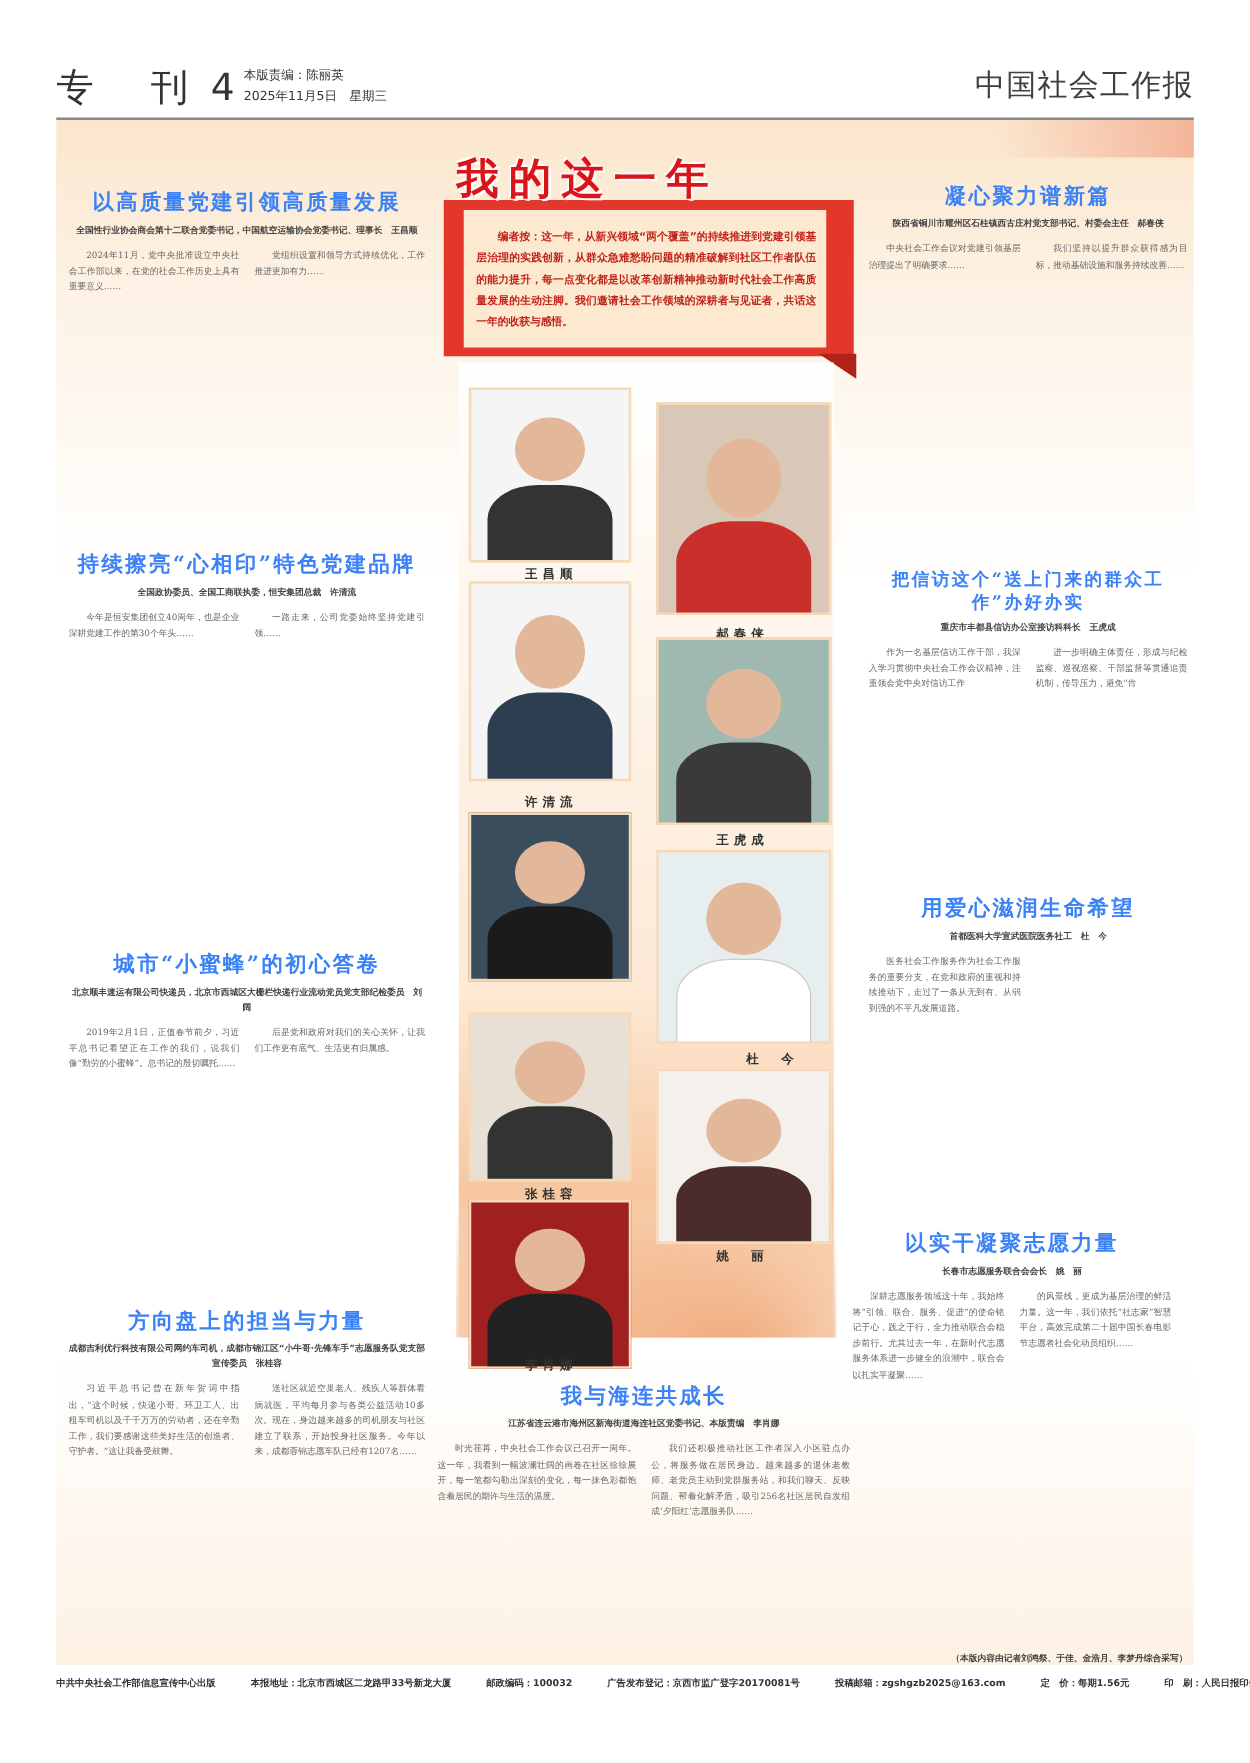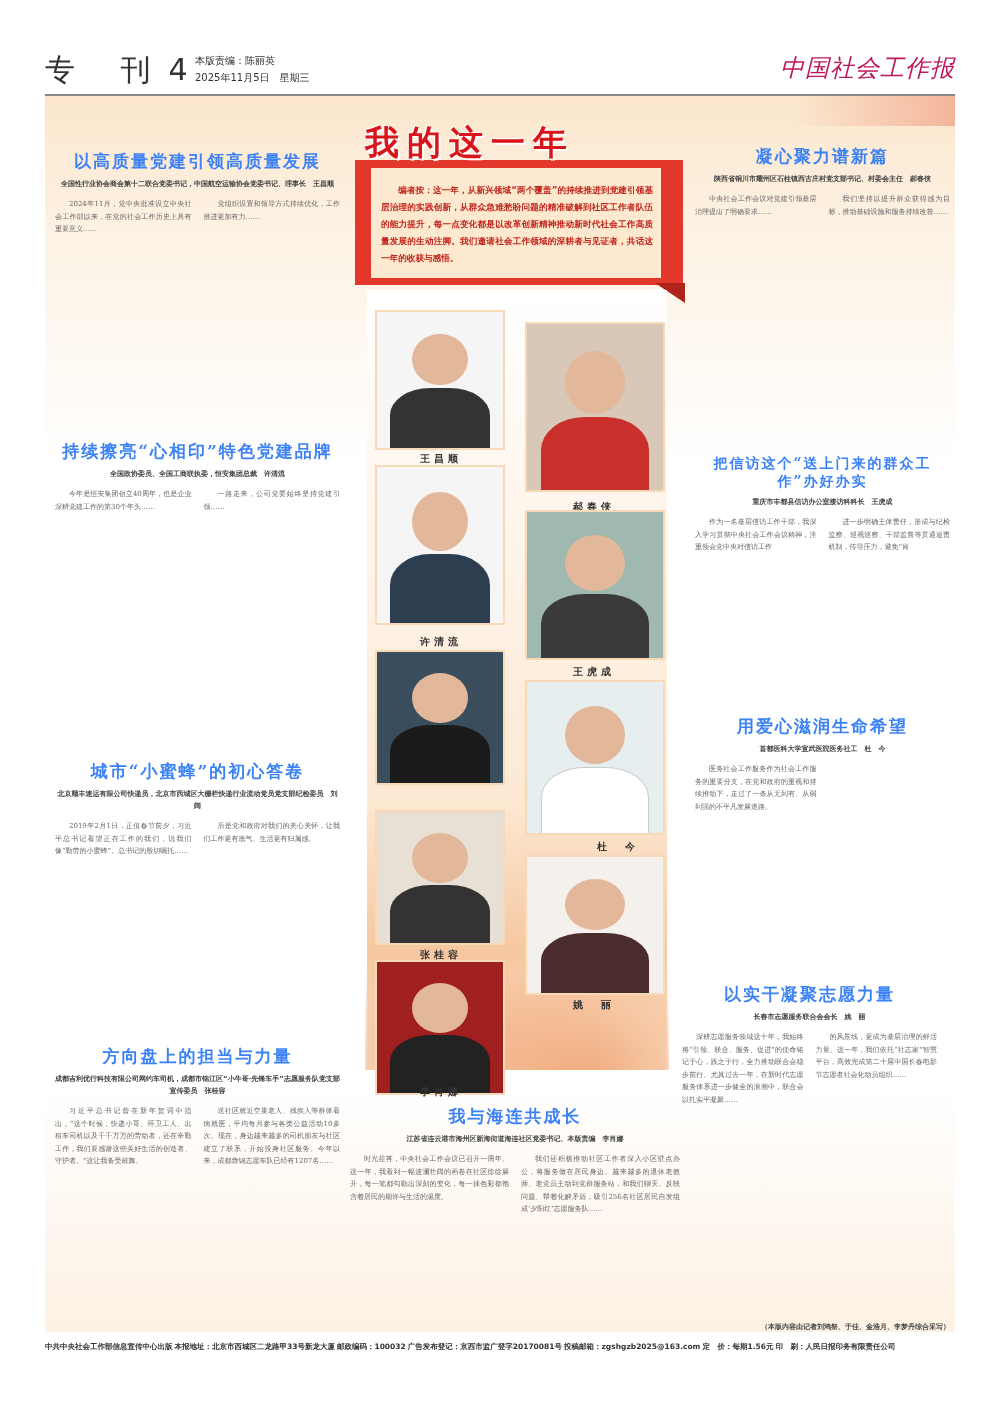--- a/index.html
+++ b/index.html
@@ -2,21 +2,21 @@
 <html><head>
 <meta charset="utf-8">
 <style>
   * { box-sizing: border-box; margin: 0; padding: 0; }
   html, body { width: 1000px; height: 1410px; background: #fff; overflow: hidden; }
   body { font-family: "DejaVu Serif", "Liberation Serif", serif; color: #333; position: relative; }
 
   .masthead { position: absolute; left: 45px; top: 48px; width: 910px; height: 40px; }
   .mast-title { position: absolute; left: 0; top: 2px; font-family: "DejaVu Sans", sans-serif; font-size: 30px; color: #333; letter-spacing: 18px; }
   .mast-meta { position: absolute; left: 150px; top: 4px; font-family: "DejaVu Sans", sans-serif; font-size: 10px; color: #333; line-height: 17px; }
-  .mast-logo { position: absolute; right: 0; top: 4px; font-family: "DejaVu Serif", serif; font-style: italic; font-size: 24px; color: #be185d; letter-spacing: 1px; }
+  .mast-logo { position: absolute; right: 0; top: 4px; font-family: "DejaVu Serif", serif; font-size: 24px; color: #404040; letter-spacing: 1px; }
   .mast-rule { position: absolute; left: 45px; top: 94px; width: 910px; height: 2px; background: #888; }
 
   .page-bg { position: absolute; left: 45px; top: 96px; width: 910px; height: 1236px;
     background: linear-gradient(180deg, #fbe6cc 0%, #fdf3e6 12%, #fff 30%, #fff 80%, #fdf1e3 100%); }
   .page-bg::after { content: ""; position: absolute; right: 0; top: 0; width: 160px; height: 30px;
     background: linear-gradient(90deg, rgba(255,255,255,0), #f3b59a); }
   .article-title { font-family: "DejaVu Serif", serif; font-weight: bold; font-size: 17px; color: #3b82f6; text-align: center; letter-spacing: 2px; }
   .byline { font-family: "DejaVu Sans", sans-serif; font-weight: bold; font-size: 7px; color: #444; line-height: 12px; text-align: center; margin-top: 5px; }
   .body-text { display: grid; grid-template-columns: 1fr 1fr; column-gap: 12px; margin-top: 8px; }
   .body-text p { text-indent: 2em; text-align: justify; font-size: 7px; line-height: 12.5px; color: #666; }
@@ -34,21 +34,21 @@
   .mountains { position: absolute; left: 20px; top: 830px; width: 304px; height: 140px;
     background: radial-gradient(ellipse at 30% 100%, #f3b387 0%, rgba(243,179,135,0) 60%), radial-gradient(ellipse at 70% 110%, #eea373 0%, rgba(238,163,115,0) 55%); }
 
   .portrait { position: absolute; background: #ccc; border: 2px solid #f7d9b8; overflow: hidden; }
   .portrait .face { position: absolute; left: 28%; top: 16%; width: 44%; height: 38%; border-radius: 50%; background: #e2b79a; }
   .portrait .bodyshape { position: absolute; left: 10%; top: 56%; width: 80%; height: 50%; border-radius: 40% 40% 0 0; background: #333; }
   .name-tag { position: absolute; font-family: "DejaVu Serif", serif; font-weight: bold; font-size: 10px; color: #333; letter-spacing: 4px; }
 
   .credit { position: absolute; left: 720px; top: 1322px; width: 230px; text-align: right; font-family: "DejaVu Sans", sans-serif; font-weight: bold; font-size: 7px; color: #444; }
 
-  .footer { position: absolute; left: 45px; top: 1342px; width: 910px; font-family: "DejaVu Sans", sans-serif; font-weight: bold; font-size: 7.5px; color: #333; white-space: nowrap; display: flex; gap: 2px; }
+  .footer { position: absolute; left: 45px; top: 1342px; width: 910px; font-family: "DejaVu Sans", sans-serif; font-weight: bold; font-size: 7.5px; color: #333; white-space: nowrap; display: flex; gap: 28px; }
 </style>
 </head>
 <body>
 
 <div class="masthead">
   <div class="mast-title">专 刊4</div>
   <div class="mast-meta">
     <div>本版责编：陈丽英</div>
     <div>2025年11月5日　星期三</div>
   </div>

